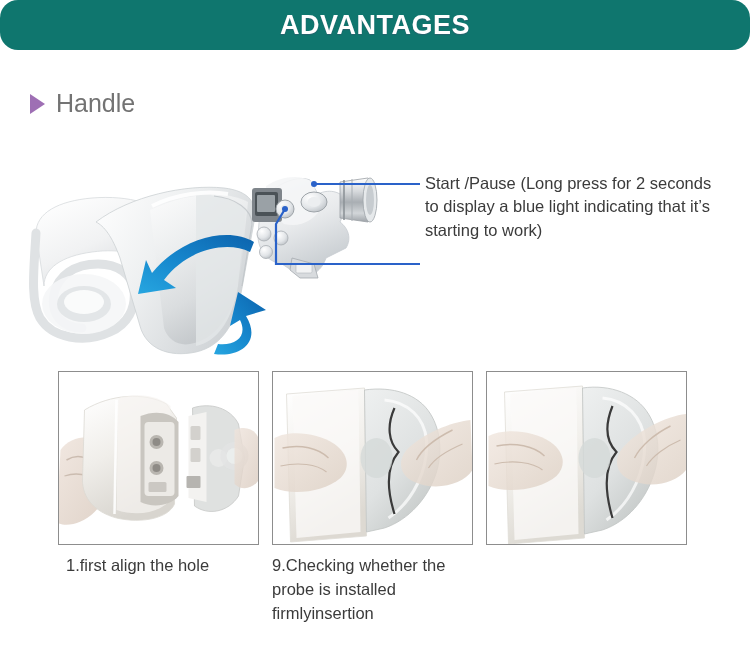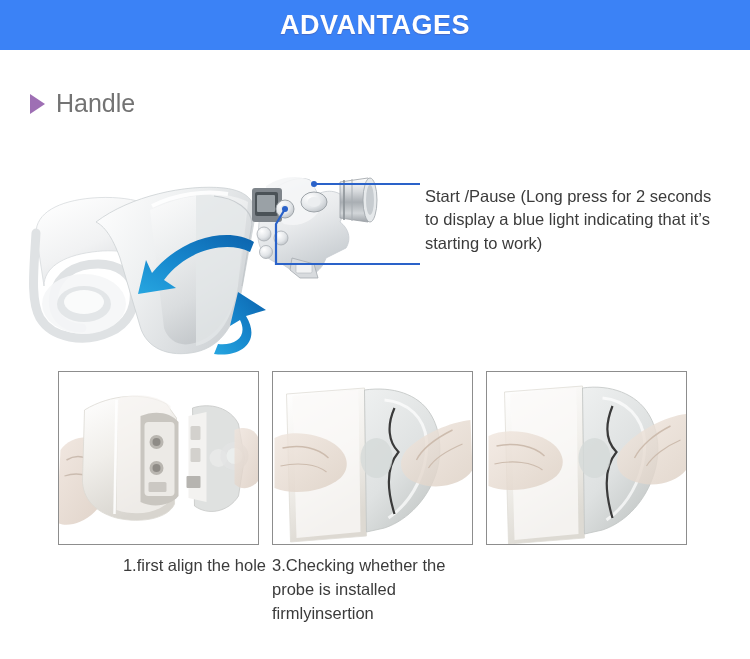--- a/index.html
+++ b/index.html
@@ -14,24 +14,25 @@
     position: relative;
     width: 750px; height: 659px;
     background: #ffffff;
   }
 
   
   .banner {
     position: absolute;
     left: 0; top: 0;
     width: 750px; height: 50px;
-    background: #3b82f6;
+    background: #0f766e;
     display: flex;
     align-items: center;
     justify-content: center;
+    border-radius: 18px;
   }
   .banner-title {
     color: #ffffff;
     font-size: 27px;
     font-weight: bold;
     letter-spacing: 0.5px;
     text-shadow: 0 1px 1px rgba(90,60,110,0.35);
     font-family: "Liberation Sans", sans-serif;
   }
 
@@ -64,21 +65,20 @@
   }
   .hero svg { display: block; }
 
   
   .callout {
     position: absolute;
     color: #3b3b3b;
     font-size: 16.5px;
     line-height: 1.42;
     font-family: "Liberation Sans", sans-serif;
-    margin-top: 13px;
   }
   .callout-start {
     left: 425px; top: 172px;
     width: 290px;
   }
   .callout-lock {
     left: 405px; top: 253px;
     width: 180px;
   }
 
@@ -105,21 +105,21 @@
     left: 58px; top: 554px;
     width: 640px;
     display: flex;
   }
   .caption {
     font-size: 16.5px;
     color: #3b3b3b;
     line-height: 1.45;
     font-family: "Liberation Sans", sans-serif;
   }
-  .cap-1 { width: 208px; padding-left: 8px; text-align: right; }
+  .cap-1 { width: 208px; padding-left: 8px; }
   .cap-2 { width: 200px; }
   .cap-3 { width: 210px; padding-left: 6px; }
 </style>
 </head>
 <body>
 
 <div id="page">
 
   <div class="banner">
     <div class="banner-title">ADVANTAGES</div>
@@ -382,16 +382,16 @@
                  C 166 118, 194 110, 202 94 Z" fill="url(#glove3)" opacity="0.82"></path>
         <path d="M184 54 C 168 62, 154 74, 148 86" fill="none" stroke="#cdbcae" stroke-width="1.4"></path>
         <path d="M194 68 C 180 74, 166 84, 160 94" fill="none" stroke="#cdbcae" stroke-width="1.2"></path>
       </svg>
     </div>
 
   </div>
 
   <div class="captions">
     <div class="caption cap-1">1.first align the hole</div>
-    <div class="caption cap-3">3.Checking whether the probe is installed firmlyinsertion</div>
+    <div class="caption cap-3">9.Checking whether the probe is installed firmlyinsertion</div>
   </div>
 
 </div>
 
 </body></html>

